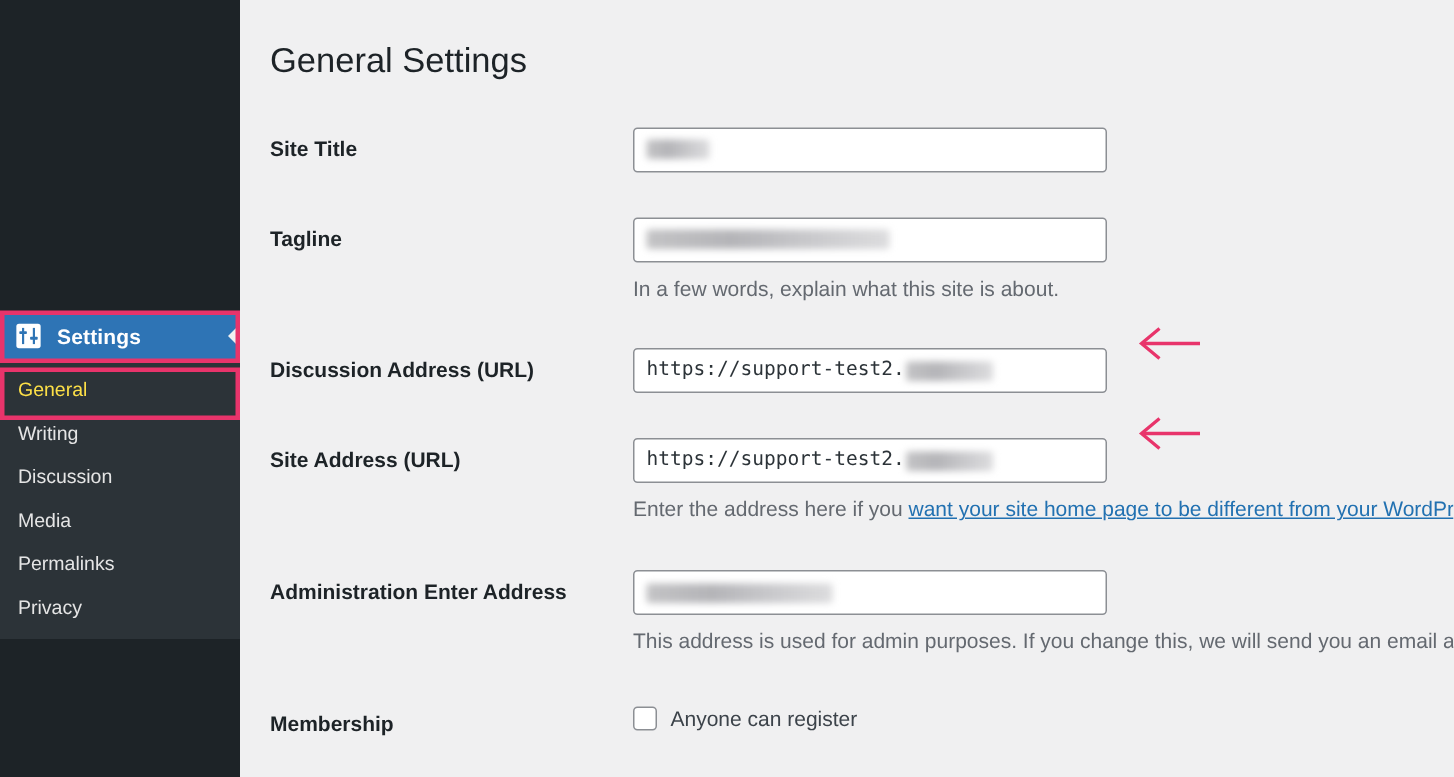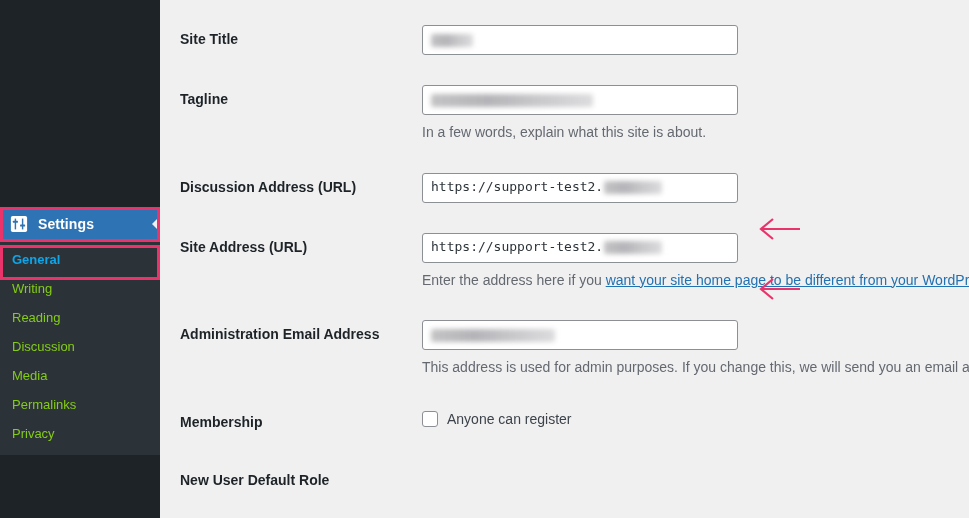--- a/index.html
+++ b/index.html
@@ -68,26 +68,26 @@
     border-bottom: 8px solid transparent;
     border-right: 8px solid #f0f0f1;
   }
   .submenu {
     background: #2c3338;
     padding: 5px 0 7px 0;
   }
   .submenu-item {
     font-size: 13px;
     line-height: 17px;
-    color: #84cc16;
+    color: #e5e5e5;
     padding: 6px 0 6px 12px;
   }
   .submenu-item.current {
-    color: #0ea5e9;
-    font-weight: 700;
+    color: #fde047;
+    font-weight: 400;
   }
 
   
   .hl-box {
     position: absolute;
     border: 3px solid #e8346b;
     box-sizing: border-box;
     pointer-events: none;
   }
   .hl-settings {
@@ -247,38 +247,36 @@
     </div>
 
     <div class="submenu">
       <div class="submenu-item current">
         <span>General</span>
       </div>
       <div class="submenu-item">
         <span>Writing</span>
       </div>
       <div class="submenu-item">
-        <span>Reading</span>
-      </div>
-      <div class="submenu-item">
         <span>Discussion</span>
       </div>
       <div class="submenu-item">
         <span>Media</span>
       </div>
       <div class="submenu-item">
         <span>Permalinks</span>
       </div>
       <div class="submenu-item">
         <span>Privacy</span>
       </div>
     </div>
   </div>
 
   <div class="content">
+    <h1 class="page-title">General Settings</h1>
 
     <table class="form-table">
       <tbody>
 
         <tr>
           <th>Site Title</th>
           <td>
             <div class="regular-text">
               <span class="redact w-title"></span>
             </div>
@@ -310,21 +308,21 @@
           <td>
             <div class="regular-text code">
               <span>https://support-test2.</span>
               <span class="redact w-domain"></span>
             </div>
             <p class="description"><span>Enter the address here if you </span><a href="#">want your site home page to be different from your WordPress</a></p>
           </td>
         </tr>
 
         <tr>
-          <th>Administration Email Address</th>
+          <th>Administration Enter Address</th>
           <td>
             <div class="regular-text">
               <span class="redact w-email"></span>
             </div>
             <p class="description">This address is used for admin purposes. If you change this, we will send you an email at you</p>
           </td>
         </tr>
 
         <tr>
           <th>Membership</th>

